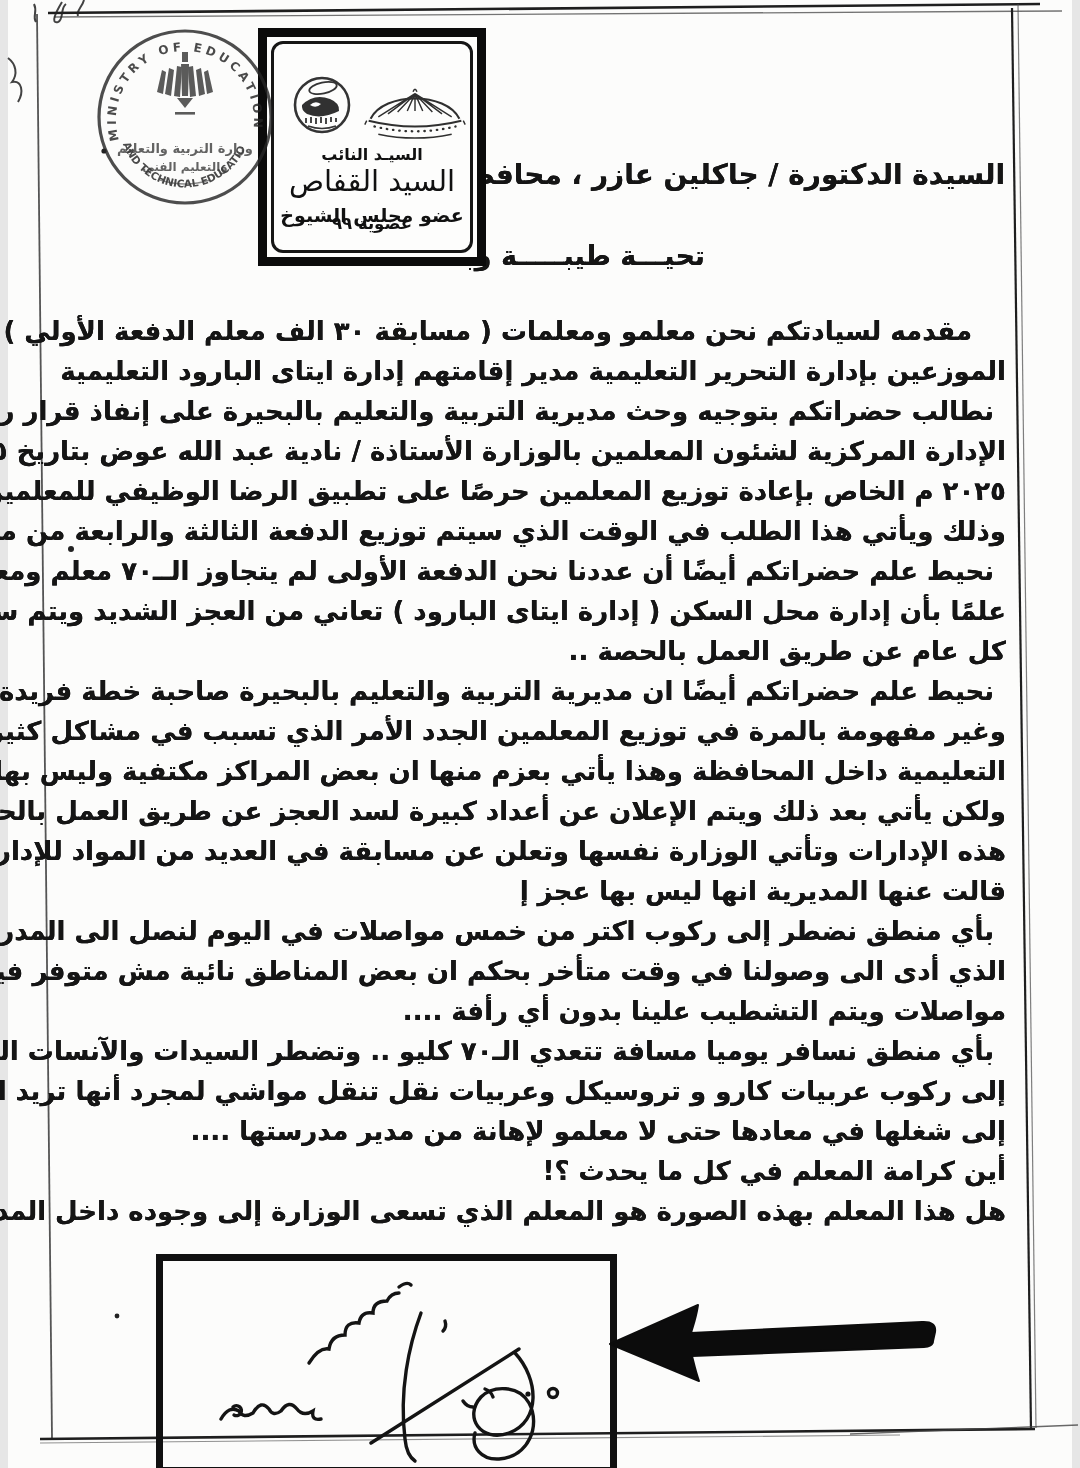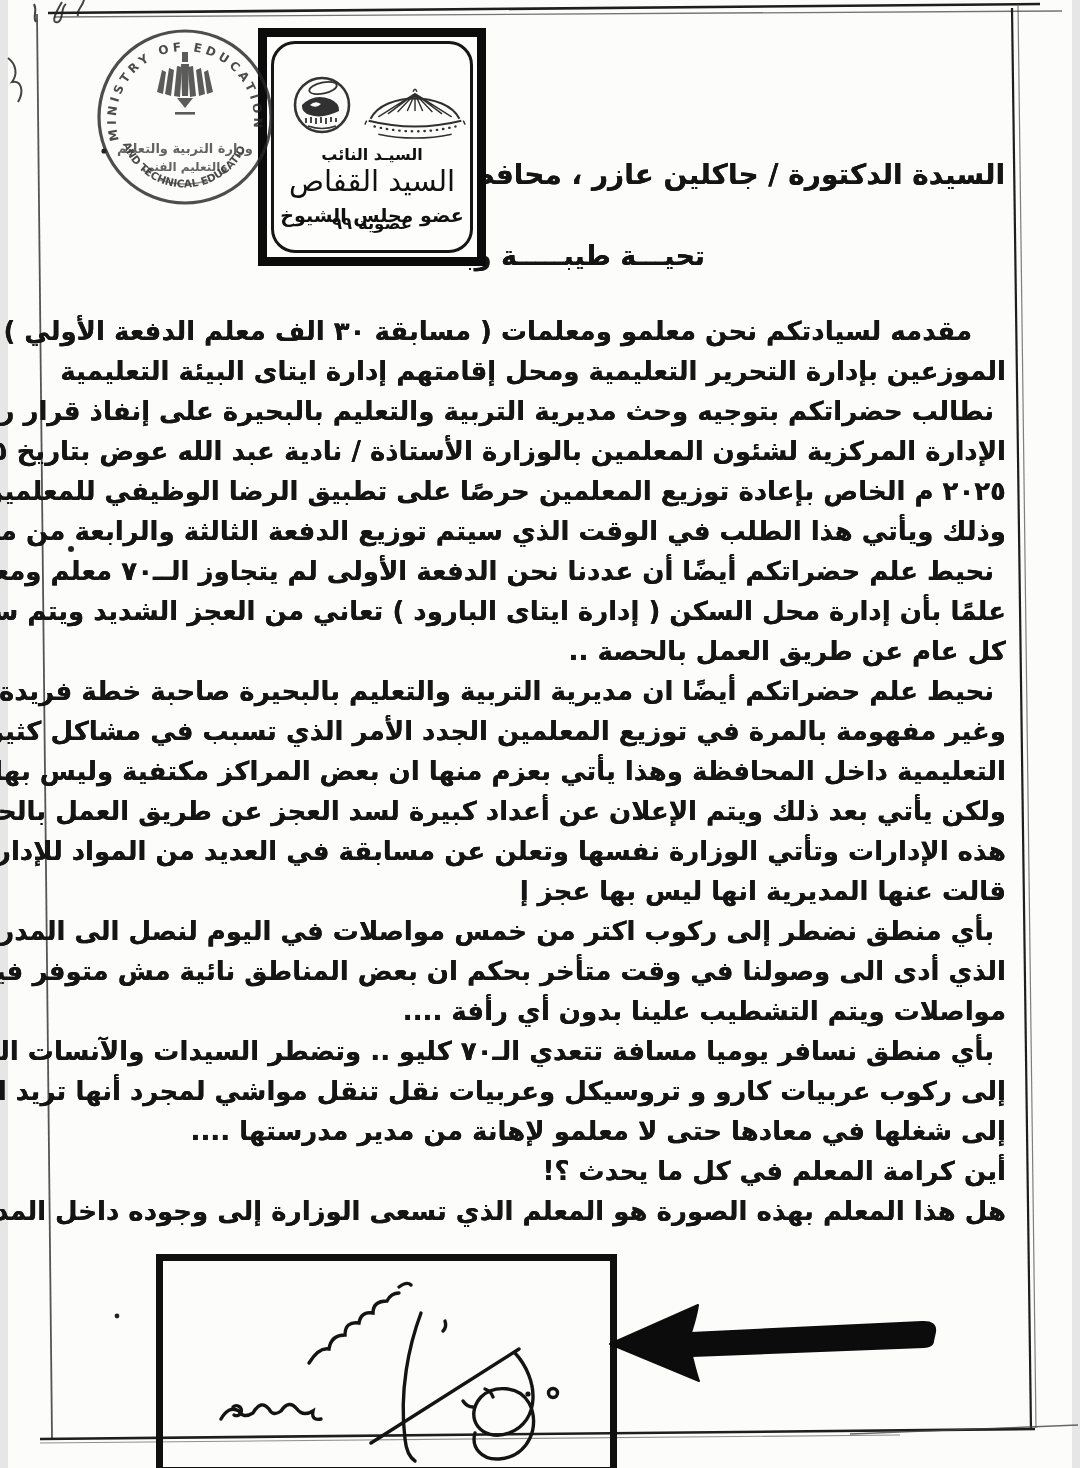--- a/index.html
+++ b/index.html
@@ -9,21 +9,21 @@
   svg{display:block}
   .layer{position:absolute;left:0;top:0;width:1080px;height:1468px;pointer-events:none;}
 
   
   .ministry-stamp{position:absolute;left:90px;top:22px;width:190px;height:190px;z-index:4;}
 
   
   .mp-box{position:absolute;left:258px;top:28px;width:228px;height:238px;
           background:#fdfdfc;border:9px solid #0b0b0b;box-sizing:border-box;z-index:3;}
   .mp-inner{position:absolute;left:4px;top:4px;right:4px;bottom:4px;
-            border:3px solid #161616;border-radius:24px;}
+            border:3px solid #161616;border-radius:12px;}
   .mp-emblem-left{position:absolute;left:18px;top:31px;width:60px;height:60px;}
   .mp-emblem-right{position:absolute;left:88px;top:40px;width:106px;height:56px;}
   .mp-t{position:absolute;left:0;width:100%;text-align:center;direction:rtl;
         font-weight:700;color:#111;white-space:nowrap;}
   .mp-t1{top:101px;font-size:16px;}
   .mp-t2{top:120px;font-size:29px;font-weight:400;letter-spacing:1px;}
   .mp-t3{top:160px;font-size:19px;}
   .mp-t4{top:170px;font-size:16.5px;}
 
   
@@ -128,21 +128,21 @@
       <div class="mp-t mp-t2">السيد القفاص</div>
       <div class="mp-t mp-t3">عضو مجلس الشيوخ</div>
       <div class="mp-t mp-t4">عضوية ٩٩</div>
     </div>
   </div>
 
   <div class="addressee">السيدة الدكتورة / جاكلين عازر ، محافظ البحيرة .</div>
   <div class="greeting">تحيـــة طيبـــــة وبعد</div>
   <div class="body-text" id="bodyText">
       <div class="bl ind-lg">مقدمه لسيادتكم نحن معلمو ومعلمات ( مسابقة ٣٠ الف معلم الدفعة الأولي )</div>
-      <div class="bl">الموزعين بإدارة التحرير التعليمية ومحل إقامتهم إدارة ايتاى البيئة التعليمية</div>
+      <div class="bl">الموزعين بإدارة التحرير التعليمية مدير إقامتهم إدارة ايتاى البارود التعليمية</div>
       <div class="bl ind-sm">نطالب حضراتكم بتوجيه وحث مديرية التربية والتعليم بالبحيرة على إنفاذ قرار رئيس</div>
       <div class="bl">الإدارة المركزية لشئون المعلمين بالوزارة الأستاذة / نادية عبد الله عوض بتاريخ ٥ / ٨ /</div>
       <div class="bl">٢٠٢٥ م الخاص بإعادة توزيع المعلمين حرصًا على تطبيق الرضا الوظيفي للمعلمين</div>
       <div class="bl">وذلك ويأتي هذا الطلب في الوقت الذي سيتم توزيع الدفعة الثالثة والرابعة من مسابقات</div>
       <div class="bl ind-sm">نحيط علم حضراتكم أيضًا أن عددنا نحن الدفعة الأولى لم يتجاوز الــ٧٠ معلم ومعلمة</div>
       <div class="bl">علمًا بأن إدارة محل السكن ( إدارة ايتاى البارود ) تعاني من العجز الشديد ويتم سد العجز</div>
       <div class="bl partial">كل عام عن طريق العمل بالحصة ..</div>
       <div class="bl ind-sm">نحيط علم حضراتكم أيضًا ان مديرية التربية والتعليم بالبحيرة صاحبة خطة فريدة من نوعها</div>
       <div class="bl">وغير مفهومة بالمرة في توزيع المعلمين الجدد الأمر الذي تسبب في مشاكل كثير في البيئة</div>
       <div class="bl">التعليمية داخل المحافظة وهذا يأتي بعزم منها ان بعض المراكز مكتفية وليس بها عجز</div>

